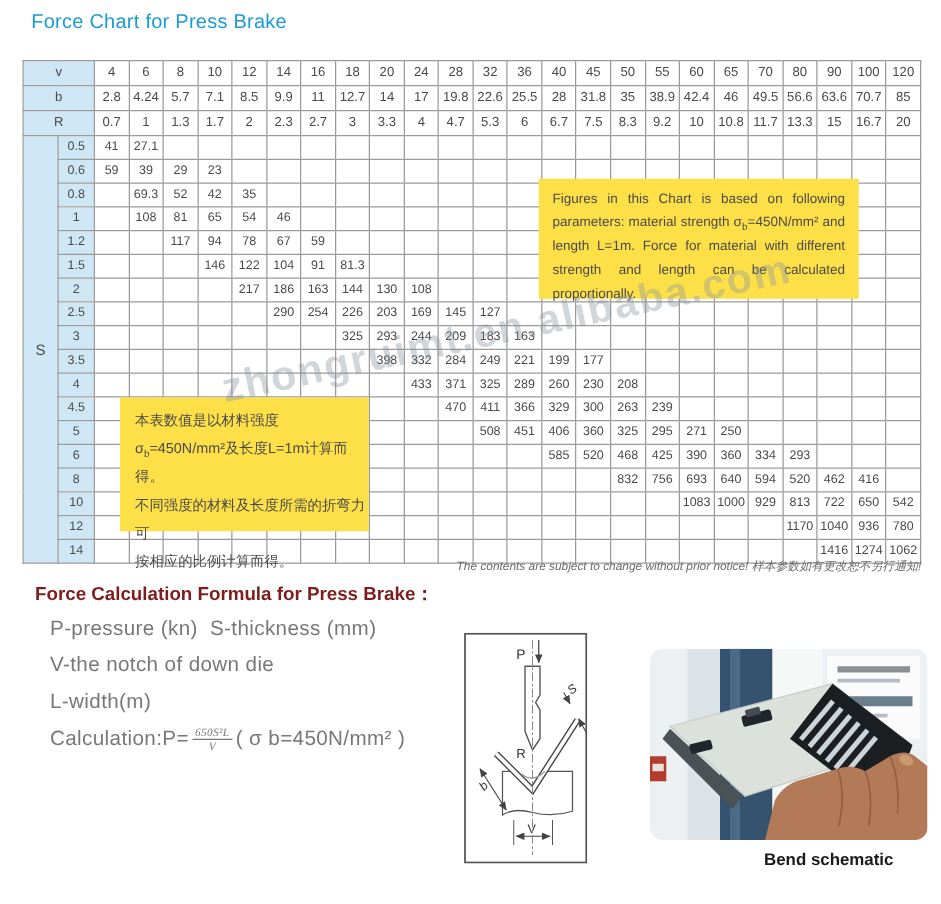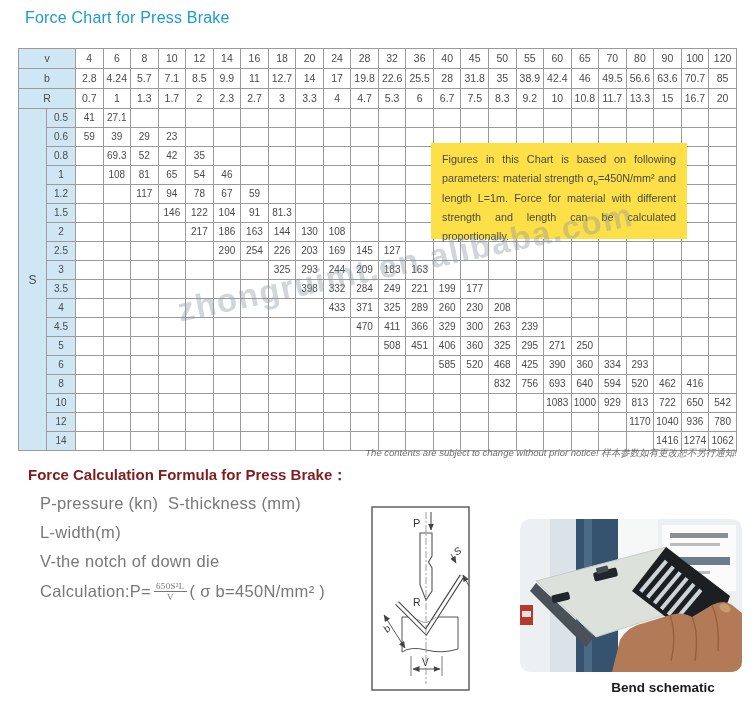--- a/index.html
+++ b/index.html
@@ -16,21 +16,21 @@
   .note{position:absolute;background:#fde047;color:#4a4a4a;box-sizing:border-box;}
   .note-en{left:431px;top:143px;width:256px;height:96px;font-size:10.8px;line-height:1.72;text-align:justify;padding:7px 11px 0 11px;}
   .note-cn{left:96px;top:318px;width:199px;height:107px;font-size:11.5px;line-height:1.95;padding:8px 0 0 12px;}
   .note sub{font-size:8px;}
   .watermark{position:absolute;left:178px;top:292px;font-size:33px;font-weight:600;letter-spacing:1.5px;color:rgba(135,148,160,.38);transform:rotate(-12deg);transform-origin:left center;pointer-events:none;white-space:nowrap;}
   .footer-note{position:absolute;top:447px;right:16px;font-size:9.5px;color:#6a6a6a;font-style:italic;}
   .heading2{position:absolute;left:28px;top:466px;font-size:15px;font-weight:700;color:#7f1d1d;}
   .formula{position:absolute;left:40px;top:494px;font-size:16.5px;color:#787878;letter-spacing:.3px;}
   .formula .line{white-space:pre-wrap;margin-bottom:10px;}
   .calc{display:flex;align-items:center;margin-top:2px;}
-  .frac{display:inline-flex;flex-direction:column;align-items:center;font-size:9px;color:#787878;margin:0 3px;font-family:"Liberation Serif",serif;line-height:1.15;}
+  .frac{display:inline-flex;flex-direction:column;align-items:center;font-size:9px;font-style:italic;color:#787878;margin:0 3px;font-family:"Liberation Serif",serif;line-height:1.15;}
   .frac .num{border-bottom:1px solid #787878;padding:0 2px;}
   .schematic{position:absolute;left:371px;top:506px;width:99px;height:185px;}
   .photo{position:absolute;left:520px;top:519px;width:222px;height:153px;border-radius:10px;overflow:hidden;}
   .caption{position:absolute;left:593px;top:680px;width:140px;text-align:center;font-size:13.5px;font-weight:600;color:#1b1b1b;}
 </style>
 </head>
 <body>
 
 <div class="page">
 
@@ -634,31 +634,37 @@
           <td></td>
           <td>1416</td>
           <td>1274</td>
           <td>1062</td>
         </tr>
       </tbody>
   </table>
 
   <div class="note note-en"><span>Figures in this Chart is based on following parameters: material strength σ</span><sub>b</sub><span>=450N/mm² and length L=1m. Force for material with different strength and length can be calculated proportionally.</span></div>
 
+  <div class="note note-cn">
+    <div>本表数值是以材料强度</div>
+    <div><span>σ</span><sub>b</sub><span>=450N/mm²及长度L=1m计算而得。</span></div>
+    <div>不同强度的材料及长度所需的折弯力可</div>
+    <div>按相应的比例计算而得。</div>
+  </div>
 
   <div class="watermark">zhongruimt.en.alibaba.com</div>
 
   <div class="footer-note">The contents are subject to change without prior notice! 样本参数如有更改恕不另行通知!</div>
 
   <div class="heading2">Force Calculation Formula for Press Brake：</div>
 
   <div class="formula">
     <div class="line">P-pressure (kn)  S-thickness (mm)</div>
+    <div class="line">V-the notch of down die</div>
     <div class="line">L-width(m)</div>
-    <div class="line">V-the notch of down die</div>
     <div class="calc">
       <span>Calculation:P=</span>
       <span class="frac">
         <span class="num">650S²L</span>
         <span>V</span>
       </span>
       <span>( σ b=450N/mm² )</span>
     </div>
   </div>
 

